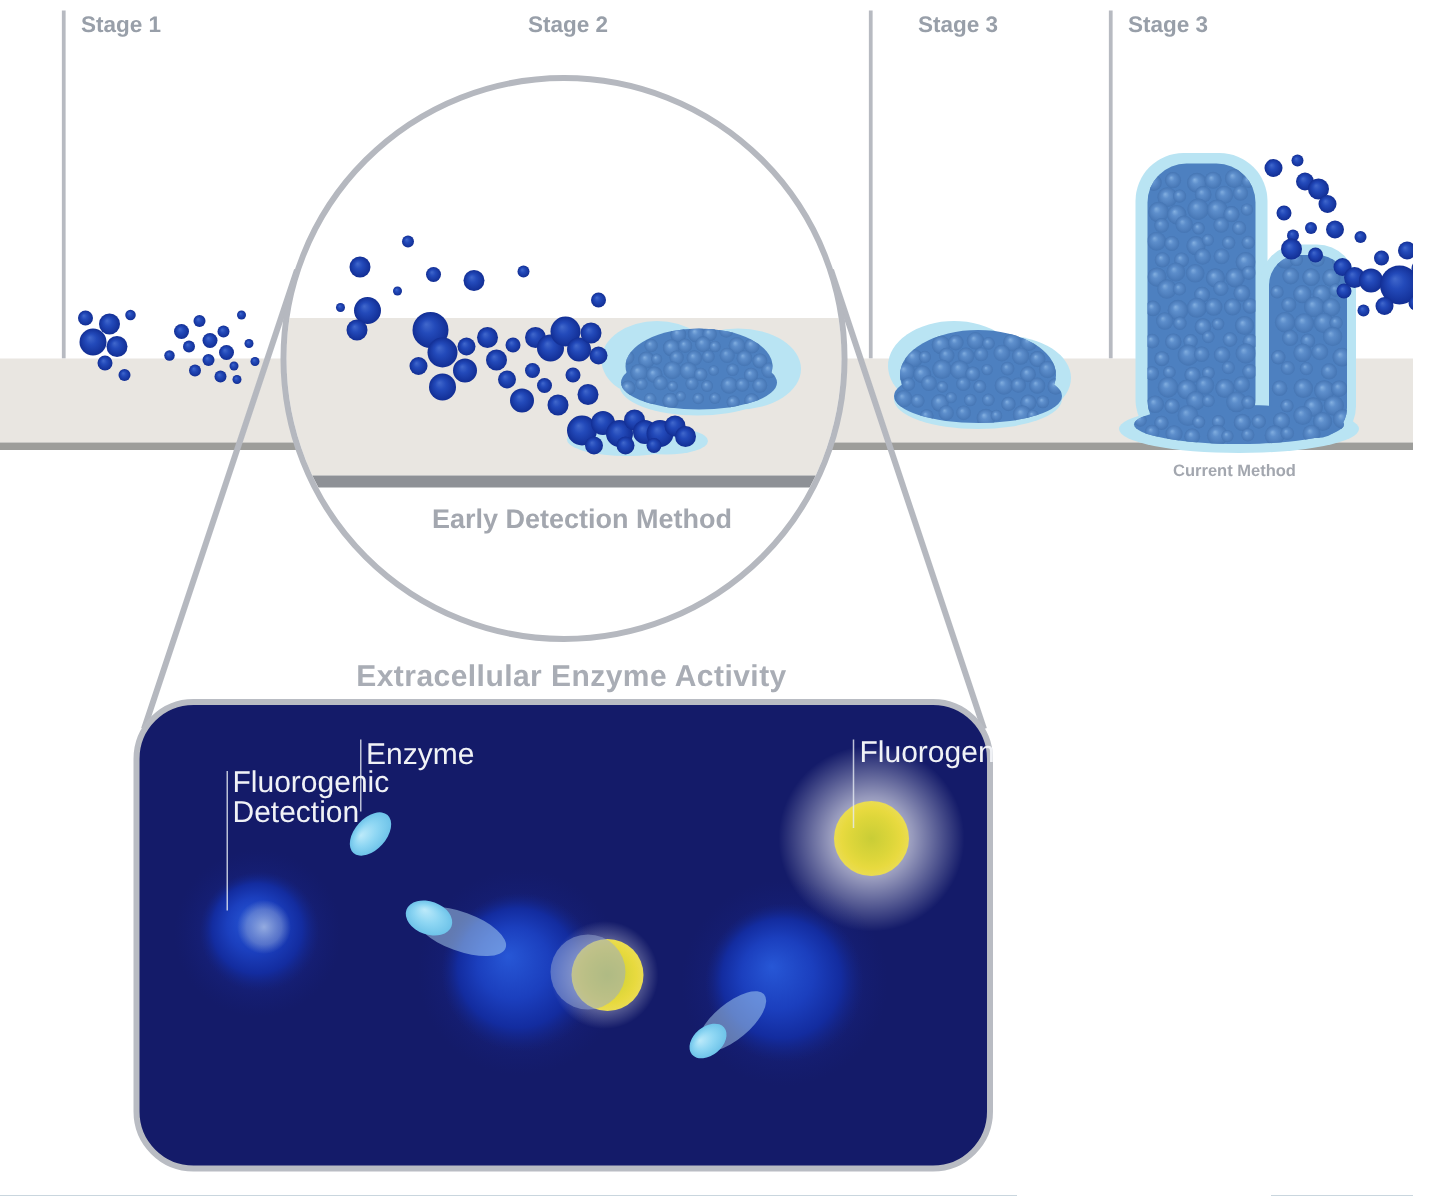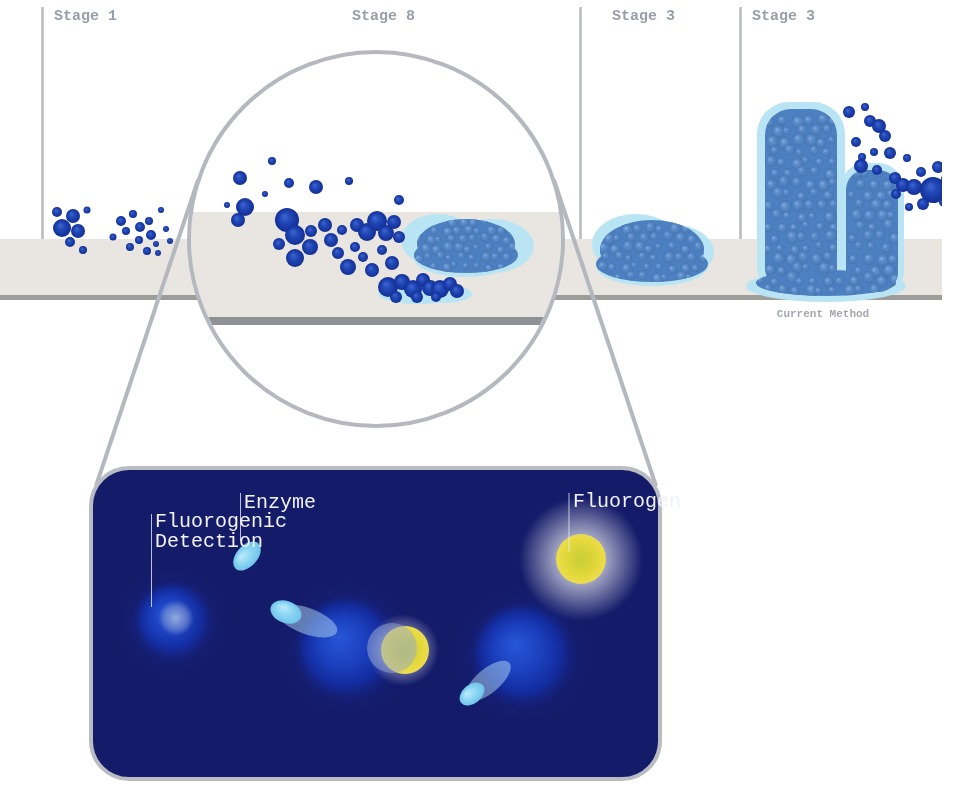--- a/index.html
+++ b/index.html
@@ -1,17 +1,17 @@
 <!DOCTYPE html>
 <html><head>
 <meta charset="utf-8">
 <style>
   html,body{margin:0;padding:0;background:#fff;}
   #scene{position:relative;width:942px;height:797px;background:#0c4a6e;overflow:hidden;
-         font-family:Liberation Mono, monospace;}
+         font-family:Liberation Sans, sans-serif;}
   #art{position:absolute;left:0;top:0;}
   .lbl{position:absolute;white-space:pre-line;}
   .stage-lbl{font-size:15px;font-weight:bold;color:#989fa9;}
   .caption{font-size:17px;font-weight:bold;color:#a3a7af;}
   .title{font-size:20px;font-weight:bold;color:#a9adb5;letter-spacing:.3px;}
   .box-lbl{font-size:20px;font-weight:500;color:#f0f2f6;line-height:20px;}
   .center{transform:translateX(-50%);}
 </style>
 </head>
 <body>
@@ -486,23 +486,25 @@
         <circle cx="581" cy="559" r="25" fill="url(#gYellow)"></circle>
         <line x1="151.5" y1="514" x2="151.5" y2="607" stroke="rgba(230,235,242,0.8)" stroke-width="1"></line>
         <line x1="240.5" y1="493" x2="240.5" y2="541" stroke="rgba(230,235,242,0.8)" stroke-width="1"></line>
         <line x1="569" y1="493" x2="569" y2="552" stroke="rgba(230,235,242,0.8)" stroke-width="1"></line>
       </g>
       <circle cx="172" cy="0"></circle>
       <rect x="91" y="468" width="569" height="311" rx="38" fill="none" stroke="#b9bcc3" stroke-width="4"></rect>
     </svg>
 
   <div class="lbl stage-lbl" id="lbl-s1" style="left: 54px; top: 8px;">Stage 1</div>
-  <div class="lbl stage-lbl" id="lbl-s2" style="left: 352px; top: 8px;">Stage 8</div>
+  <div class="lbl stage-lbl" id="lbl-s2" style="left: 352px; top: 8px;">Stage 2</div>
   <div class="lbl stage-lbl" id="lbl-s3" style="left: 612px; top: 8px;">Stage 3</div>
   <div class="lbl stage-lbl" id="lbl-s4" style="left: 752px; top: 8px;">Stage 3</div>
 
+  <div class="lbl caption center" id="lbl-early" style="font-size: 18px; left: 388px; top: 336px;">Early Detection Method</div>
   <div class="lbl caption center" id="lbl-current" style="font-size: 11px; left: 823px; top: 308px;">Current Method</div>
+  <div class="lbl title center" id="lbl-title" style="left: 381px; top: 440px;">Extracellular Enzyme Activity</div>
 
   <div class="lbl box-lbl" id="lbl-substrate" style="left: 155px; top: 512px;">Fluorogenic
 Detection</div>
   <div class="lbl box-lbl" id="lbl-enzyme" style="left: 244px; top: 493px;">Enzyme</div>
   <div class="lbl box-lbl" id="lbl-fluorogen" style="left: 573px; top: 492px;">Fluorogen</div>
 </div>
 
 </body></html>

